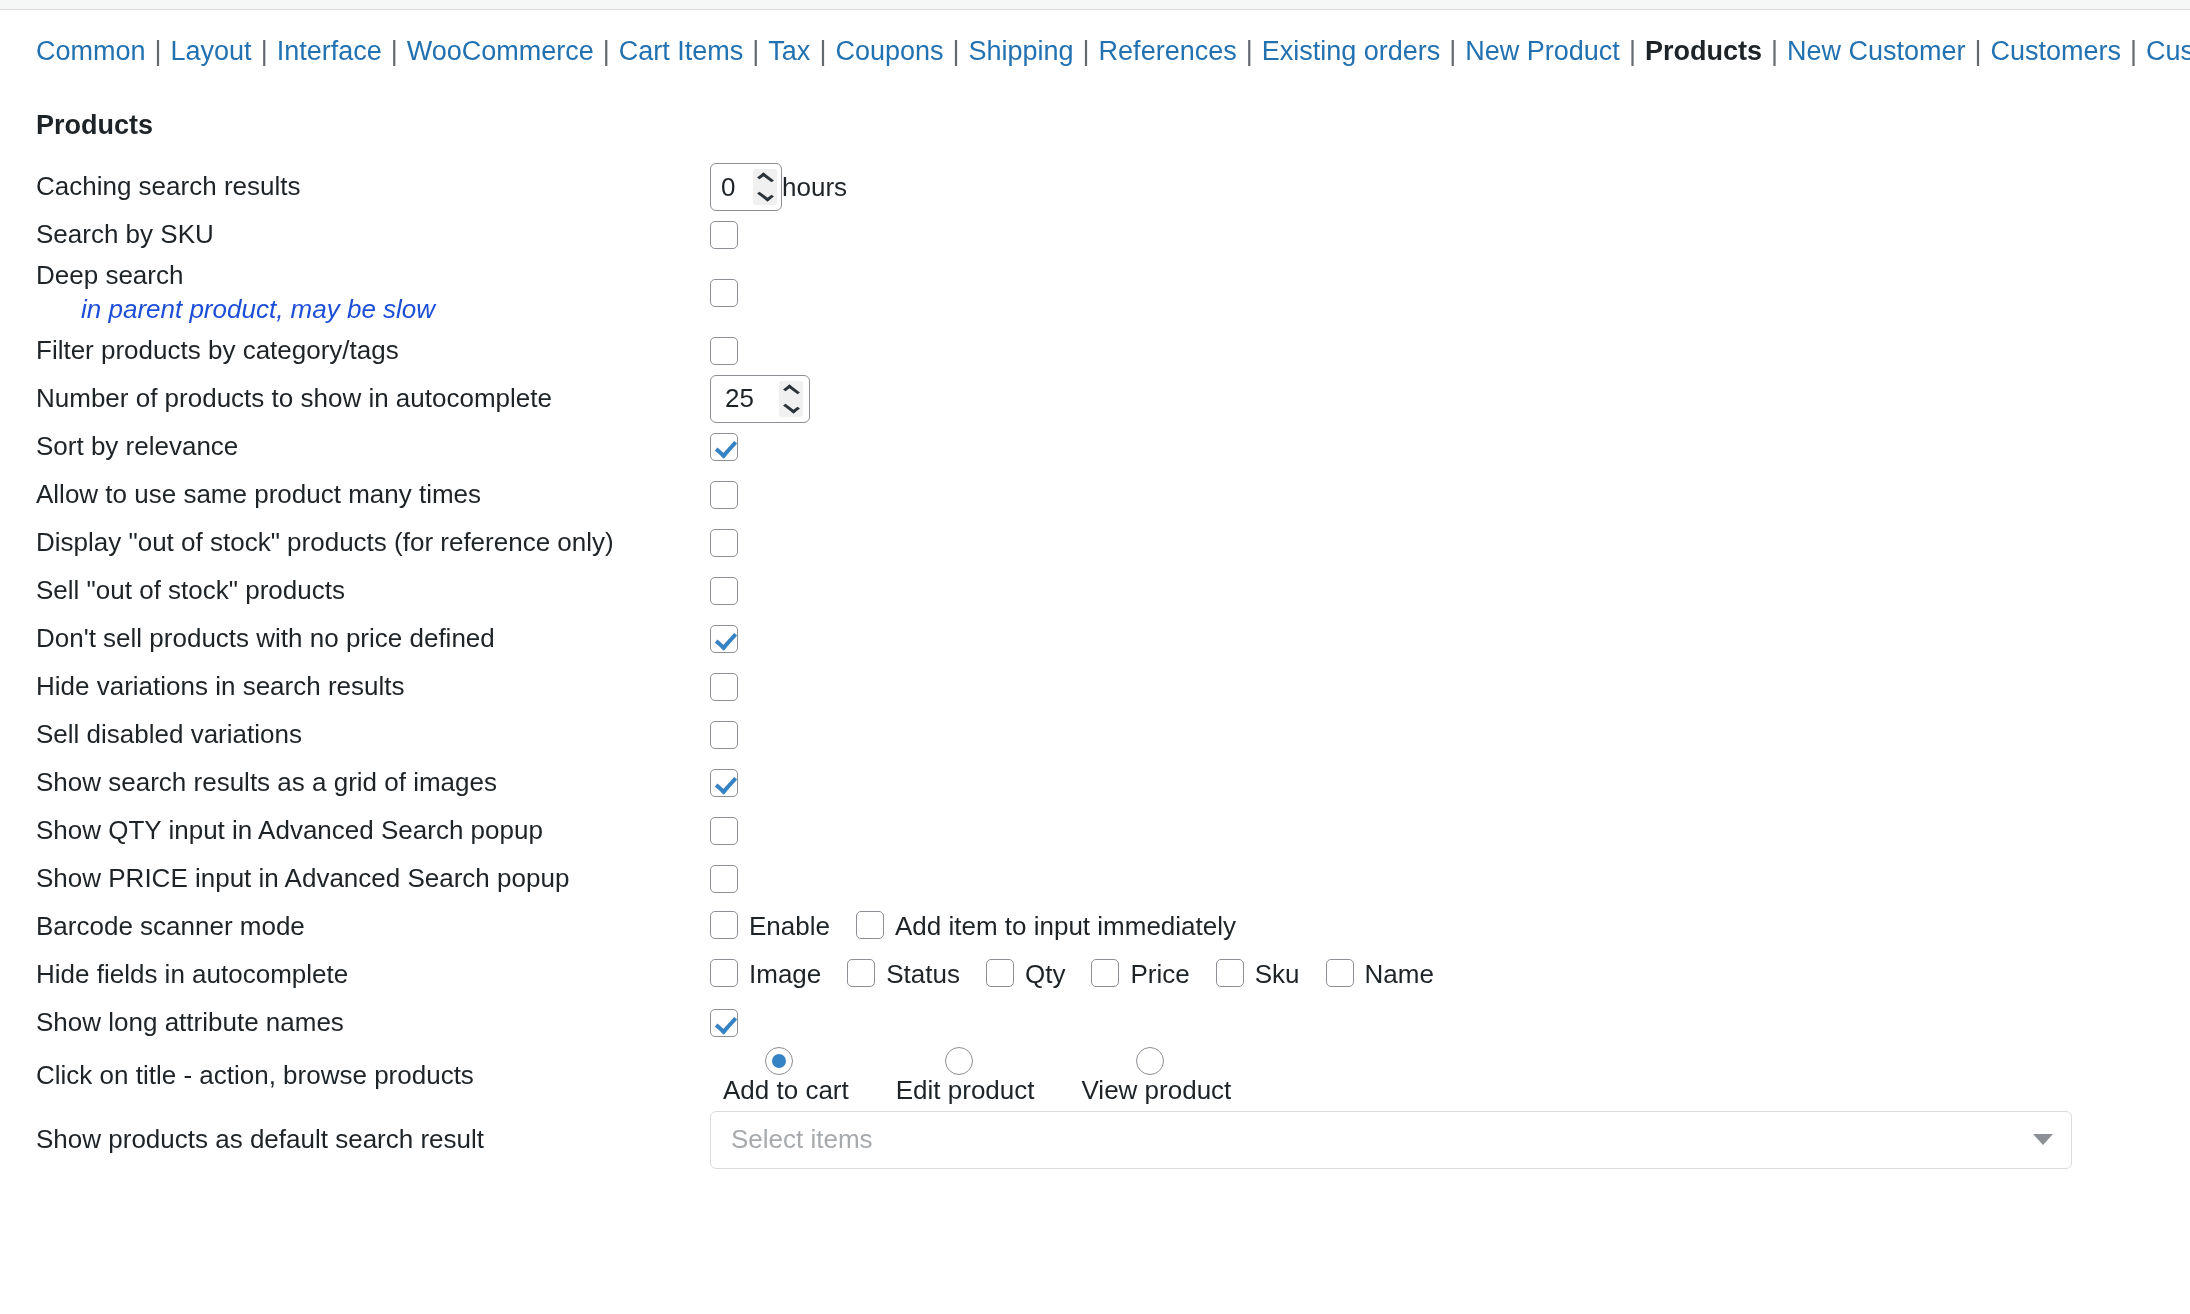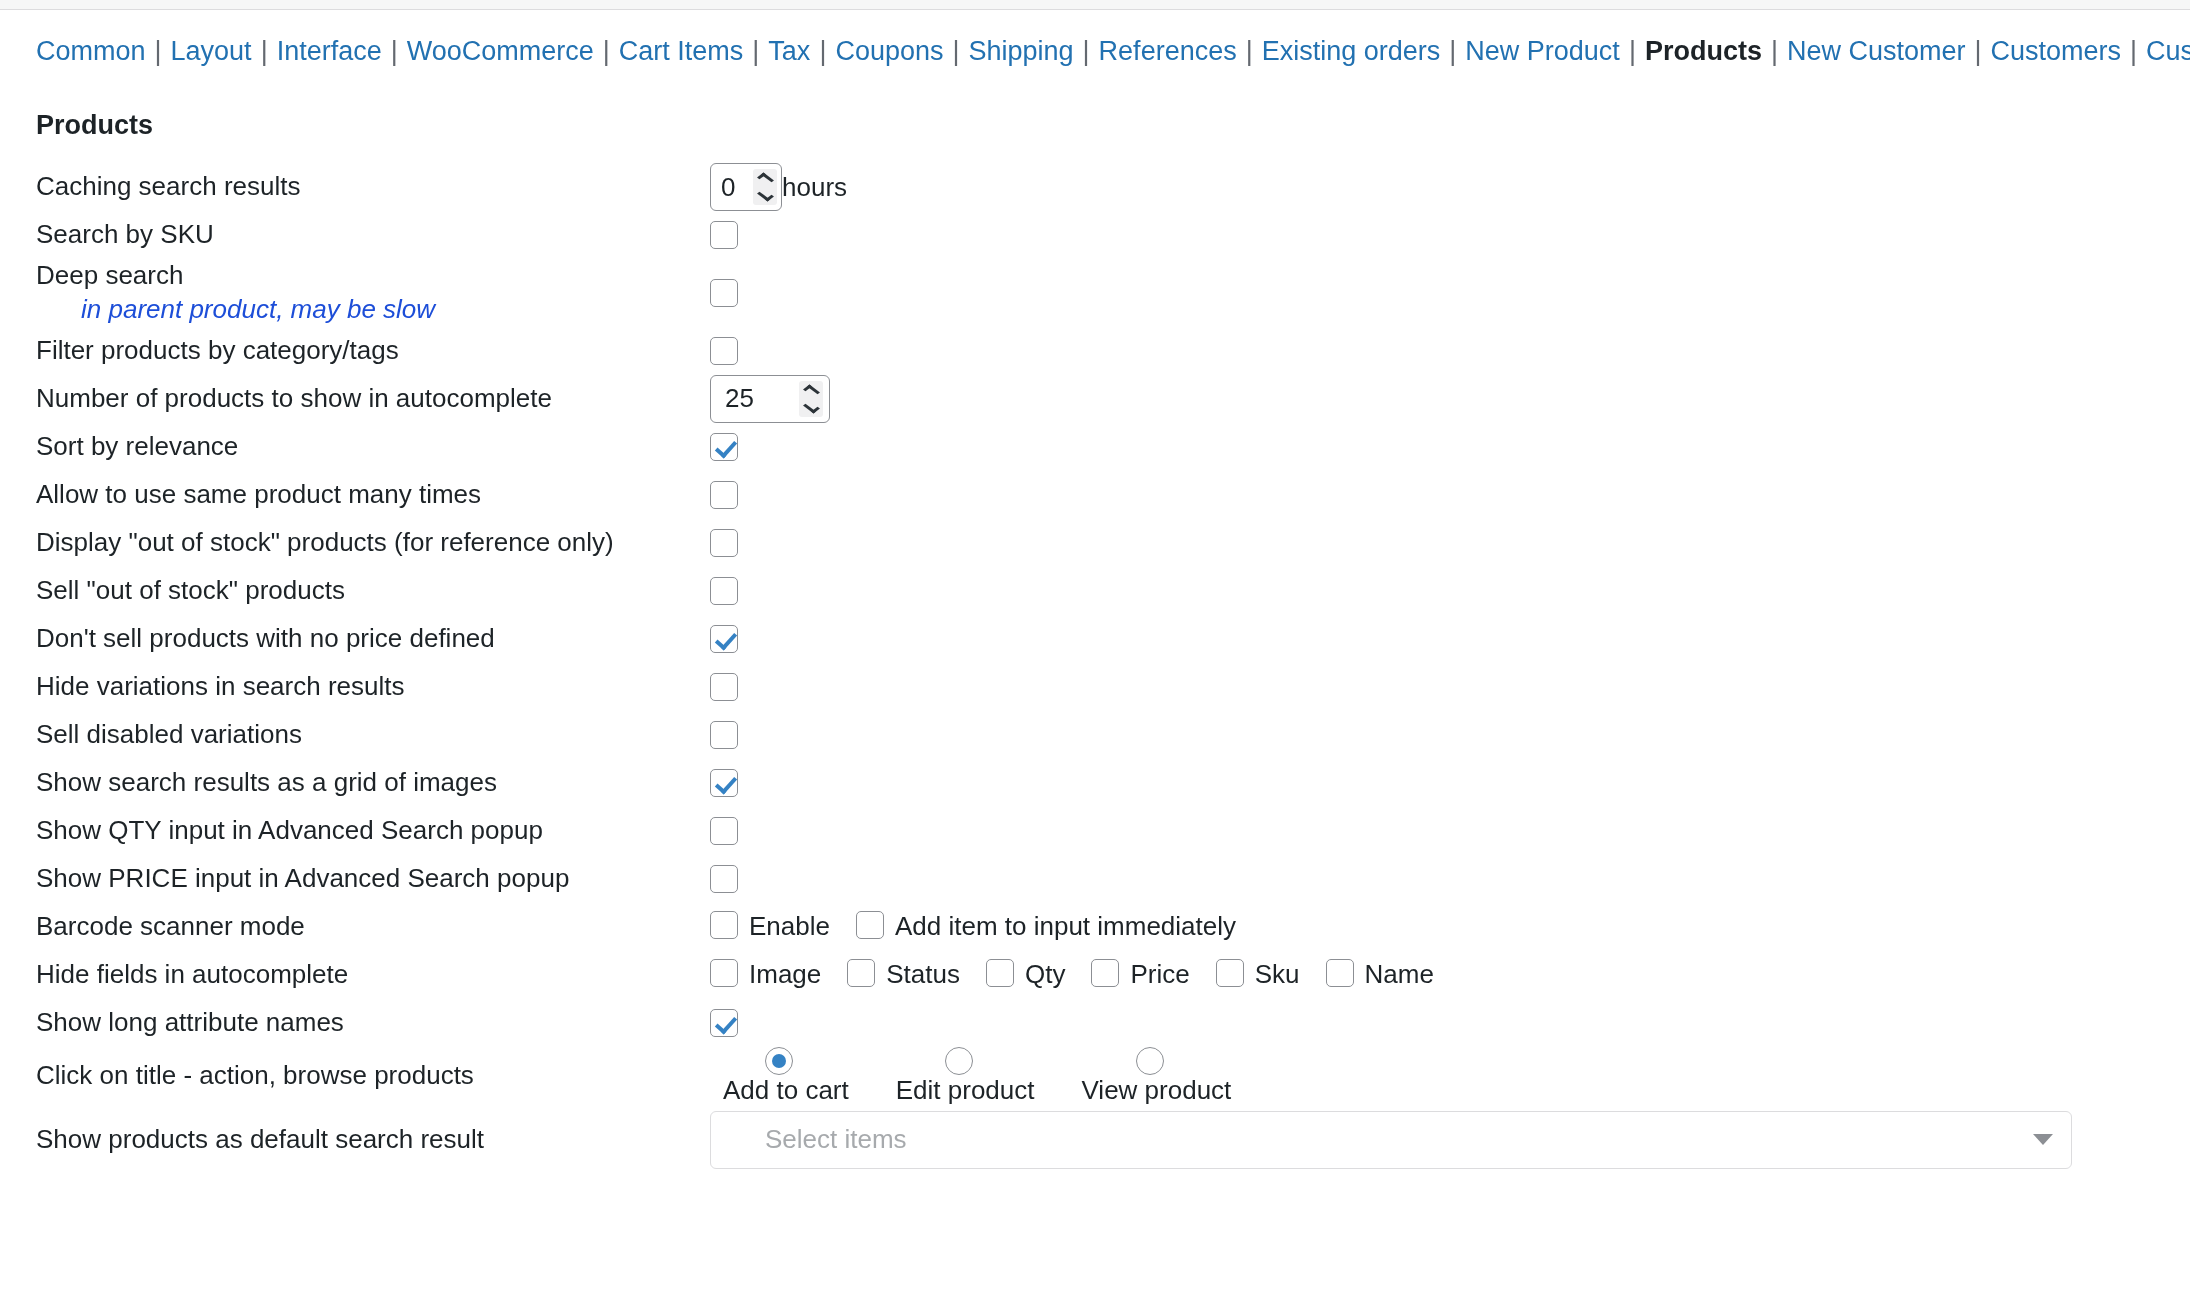--- a/index.html
+++ b/index.html
@@ -163,21 +163,21 @@
   }
   .num-small .val { flex: 1 1 auto; }
   .suffix {
     margin-left: 0;
     font-size: 26px;
     color: #1d2327;
   }
 
   
   .num-wide {
-    width: 120px; height: 48px;
+    width: 100px; height: 48px;
     border: 1px solid #8c8f94;
     border-radius: 6px;
     background: #fff;
     display: flex;
     align-items: center;
     padding: 0 6px 0 14px;
     font-size: 26px;
     color: #1d2327;
   }
   .num-wide .val { flex: 1 1 auto; }
@@ -223,21 +223,20 @@
     border-radius: 6px;
     background: #fff;
     display: flex;
     align-items: center;
     padding: 0 18px 0 20px;
   }
   .select-wide .ph {
     flex: 1 1 auto;
     font-size: 26px;
     color: #a7aaad;
-    margin-left: 34px;
   }
   .caret {
     width: 0; height: 0;
     border-left: 10px solid transparent;
     border-right: 10px solid transparent;
     border-top: 11px solid #8c8f94;
     flex: none;
   }
 </style>
 </head>

